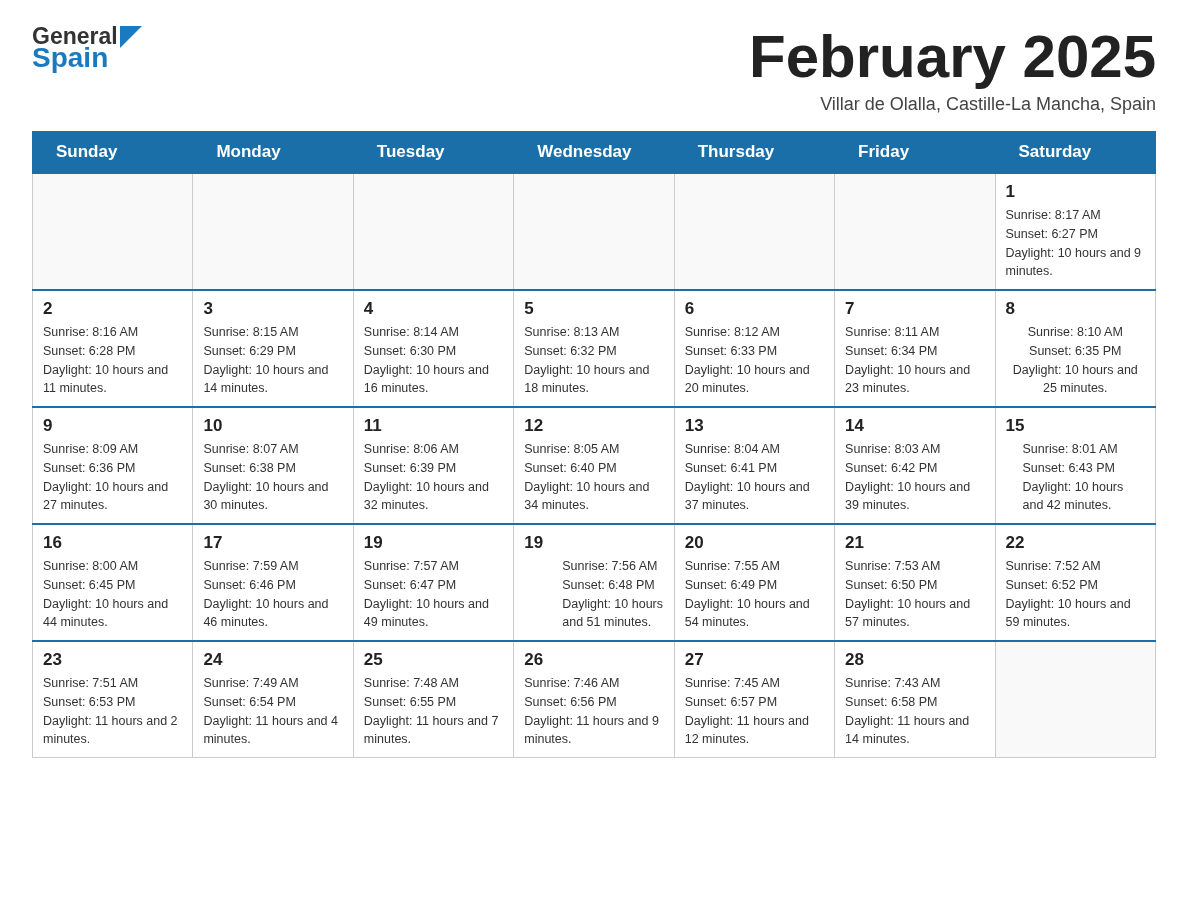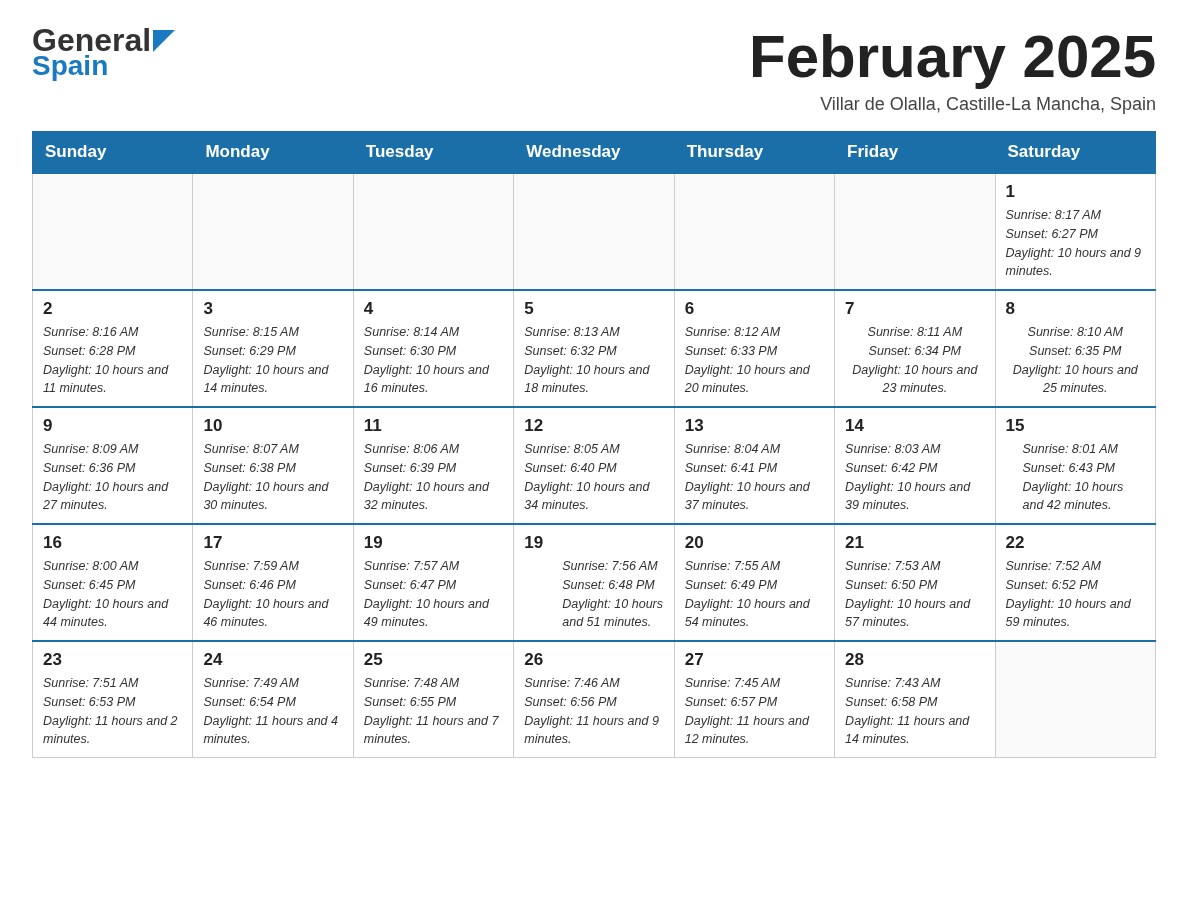--- a/index.html
+++ b/index.html
@@ -16,21 +16,21 @@
       align-items: flex-start;
       margin-bottom: 6px;
     }
     .logo {
       display: flex;
       flex-direction: column;
       align-items: flex-start;
       line-height: 1;
     }
     .logo-text {
-      font-size: 32px;
+      font-size: 23px;
       font-weight: bold;
       color: #333;
     }
     .logo-line2 {
       font-size: 28px;
       font-weight: bold;
       color: #1a7abf;
       margin-top: -4px;
     }
     .title-block {
@@ -50,21 +50,21 @@
     table {
       width: 100%;
       border-collapse: collapse;
       margin-top: 16px;
     }
     thead th {
       background-color: #1a6fa8;
       color: #fff;
       font-size: 17px;
       font-weight: bold;
-      padding: 10px 12px;
+      padding: 10px 23px;
       text-align: left;
       border: 1px solid #1a6fa8;
     }
     tbody td {
       vertical-align: top;
       border: 1px solid #ccc;
       padding: 8px 10px;
       width: 14.28%;
       font-size: 13px;
       color: #333;
@@ -74,21 +74,20 @@
       font-size: 17px;
       font-weight: bold;
       color: #222;
       display: block;
       margin-bottom: 4px;
     }
     .day-info {
       font-size: 12.5px;
       color: #333;
       line-height: 1.5;
-      font-style: italic;
     }
     tbody tr td {
       border-top: 2px solid #1a6fa8;
     }
     tbody tr:not(:first-child) td {
       border-top: 2px solid #1a6fa8;
     }
     .empty-cell {
       background: #f9f9f9;
     }
@@ -165,21 +164,21 @@
 Daylight: 10 hours and 18 minutes.</div>
         </td>
         <td>
           <span class="day-number">6</span>
           <div class="day-info" style="white-space: pre-line;">Sunrise: 8:12 AM
 Sunset: 6:33 PM
 Daylight: 10 hours and 20 minutes.</div>
         </td>
         <td>
           <span class="day-number">7</span>
-          <div class="day-info" style="white-space: pre-line; text-align: center;">Sunrise: 8:11 AM
+          <div class="day-info" style="white-space: pre-line;">Sunrise: 8:11 AM
 Sunset: 6:34 PM
 Daylight: 10 hours and 23 minutes.</div>
         </td>
         <td>
           <span class="day-number">8</span>
           <div class="day-info" style="white-space: pre-line; text-align: center;">Sunrise: 8:10 AM
 Sunset: 6:35 PM
 Daylight: 10 hours and 25 minutes.</div>
         </td>
       </tr>

